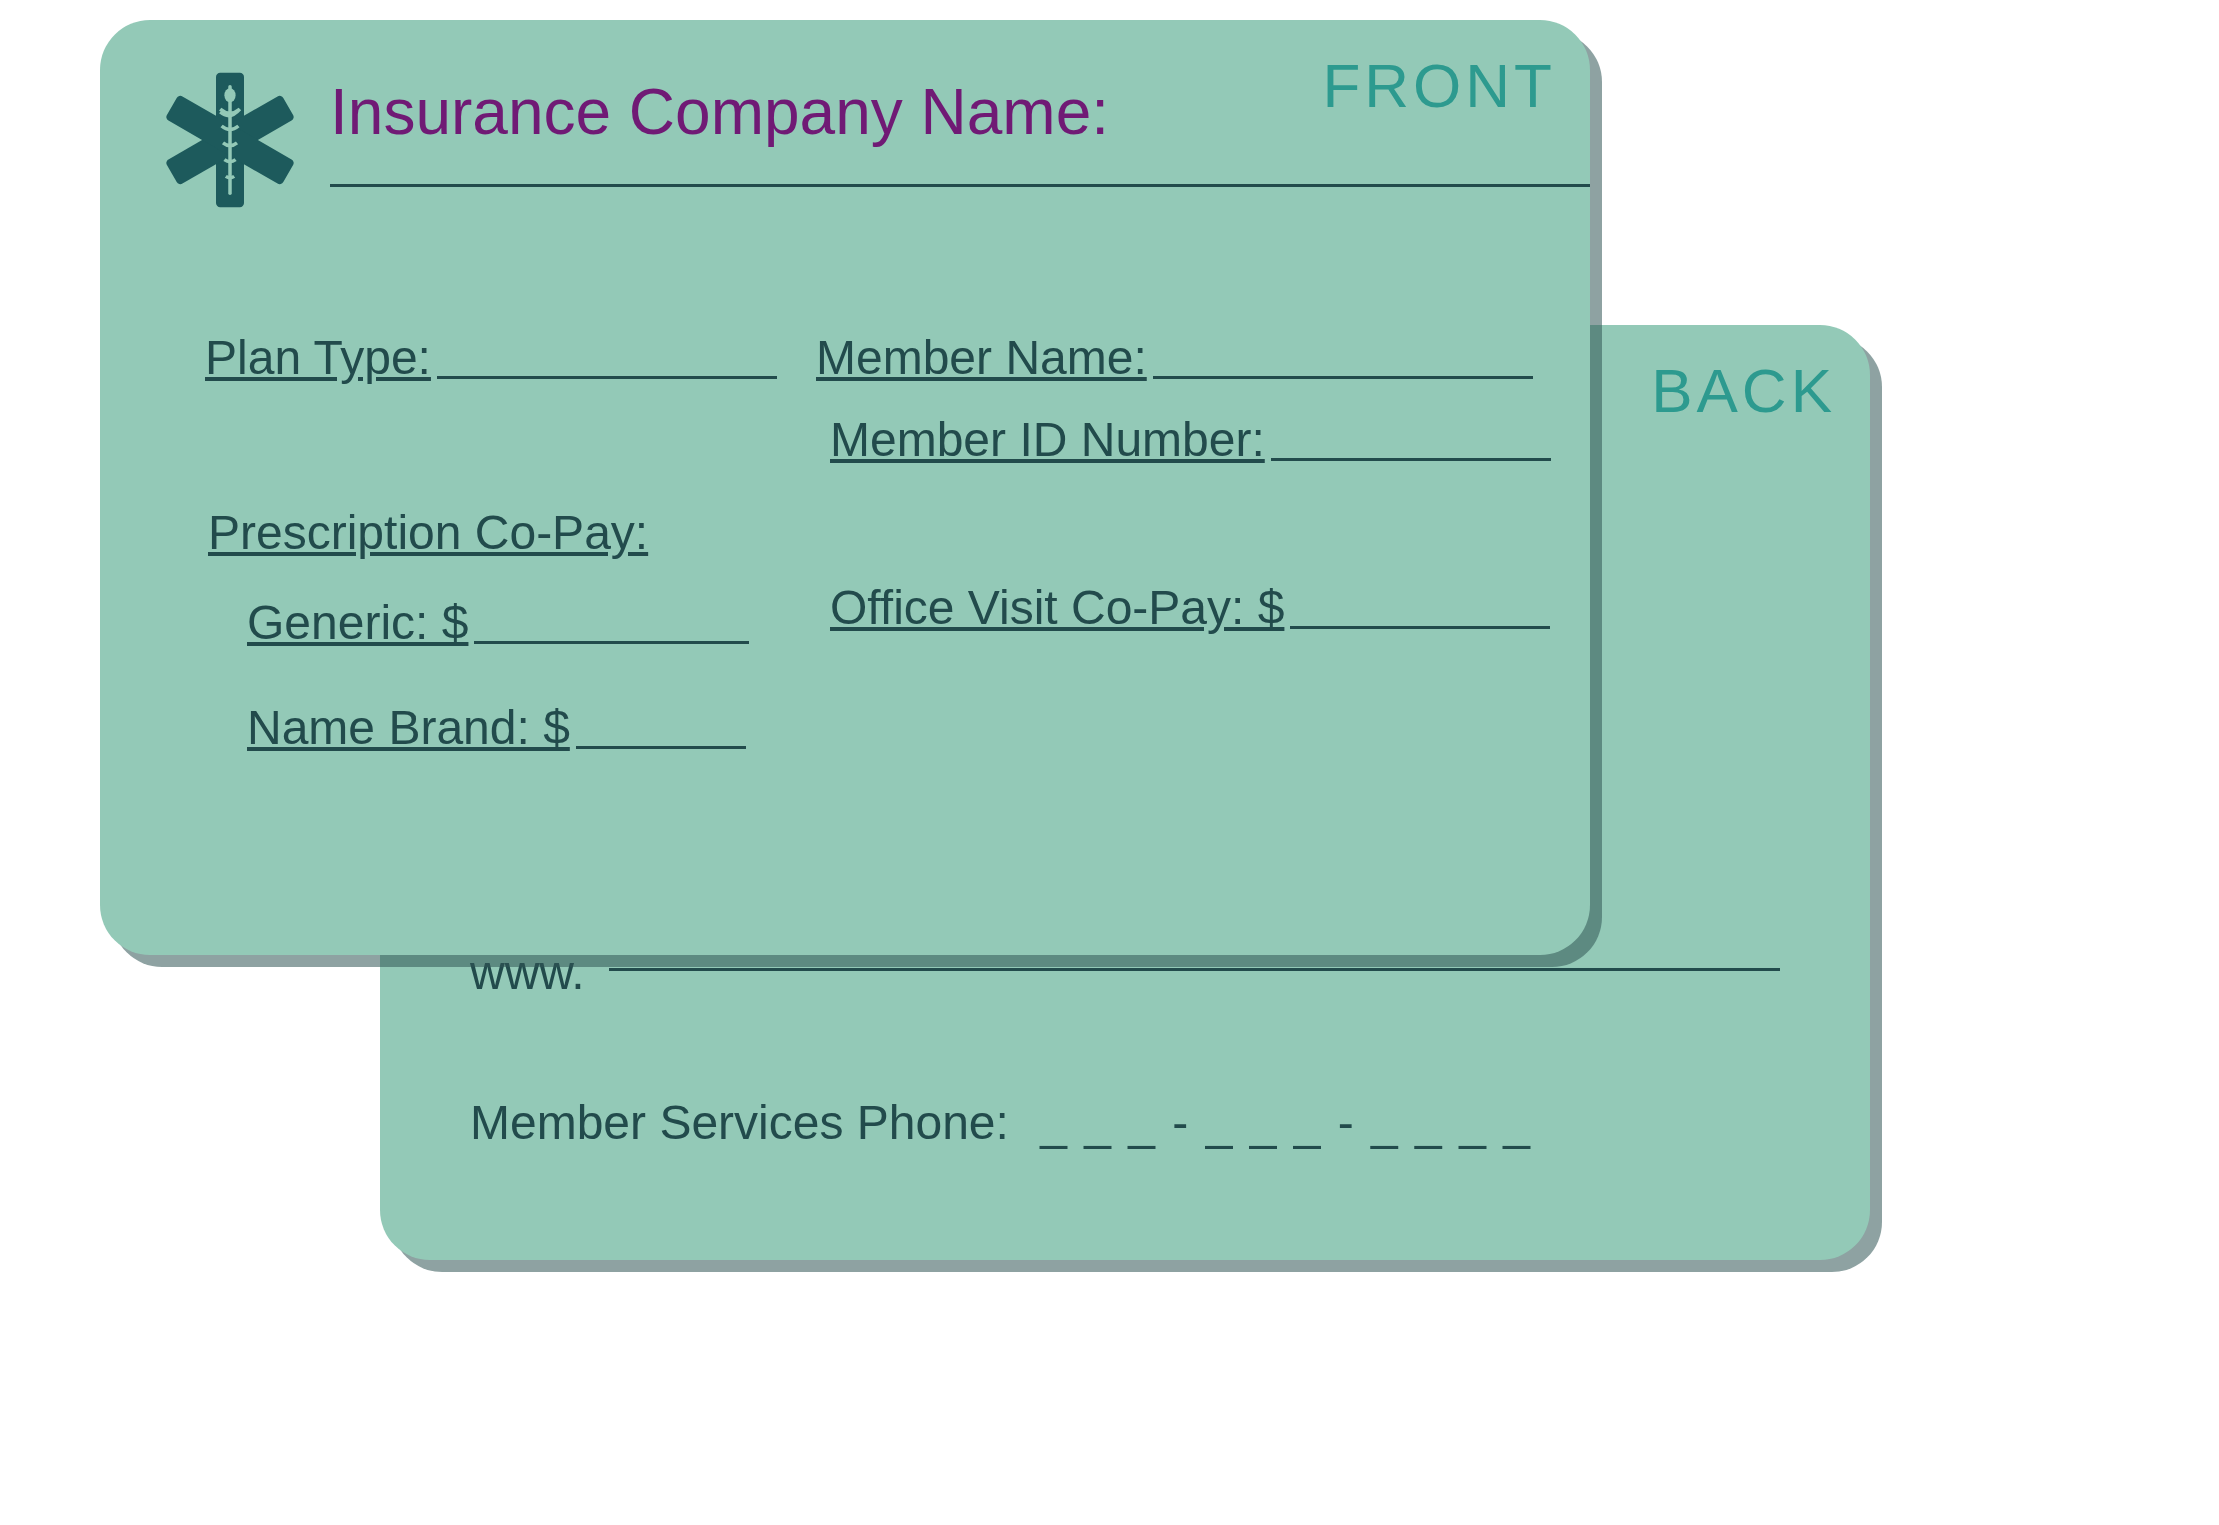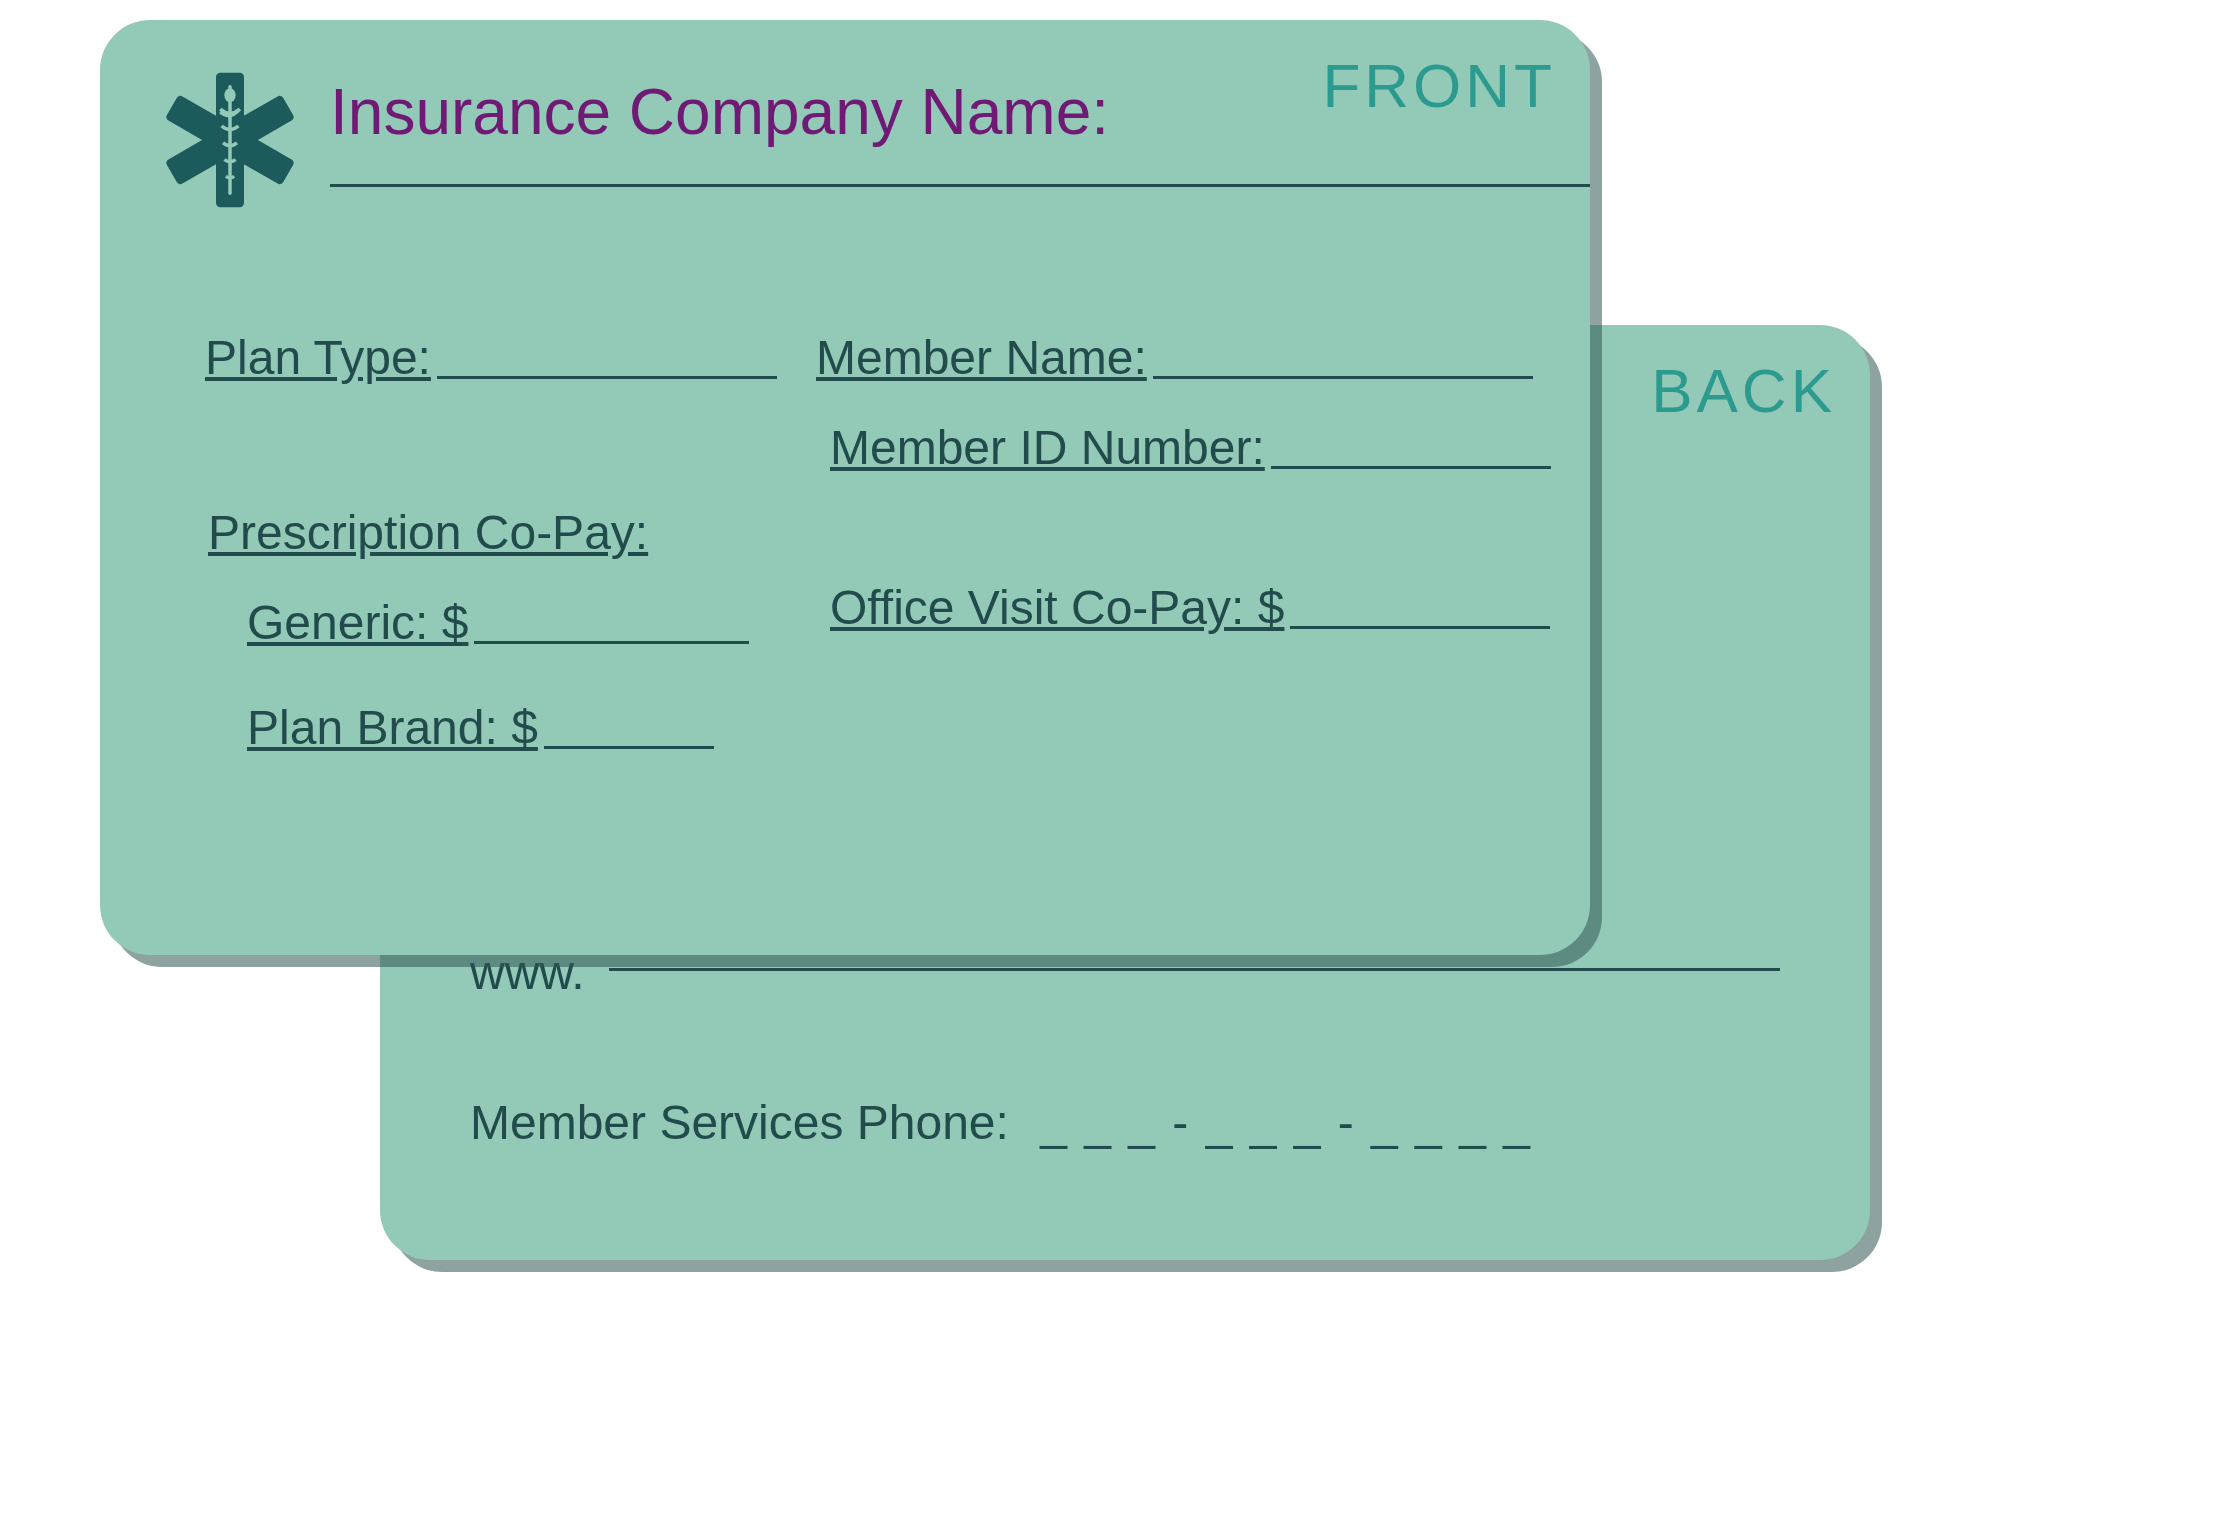--- a/index.html
+++ b/index.html
@@ -171,30 +171,30 @@
   <div class="field" style="left:108px;top:485px;">
     <span class="field-label">Prescription Co-Pay:</span>
   </div>
 
   <div class="field indent" style="left:105px;top:575px;">
     <span class="field-label">Generic: $</span>
     <span class="field-line" style="width:275px;"></span>
   </div>
 
   <div class="field indent" style="left:105px;top:680px;">
-    <span class="field-label">Plan Brand: $</span>
+    <span class="field-label">Name Brand: $</span>
     <span class="field-line" style="width:170px;"></span>
   </div>
 
   <div class="field" style="left:716px;top:310px;">
     <span class="field-label">Member Name:</span>
     <span class="field-line" style="width:380px;"></span>
   </div>
 
-  <div class="field" style="left:730px;top:400px;">
+  <div class="field" style="left:730px;top:392px;">
     <span class="field-label">Member ID Number:</span>
     <span class="field-line" style="width:280px;"></span>
   </div>
 
   <div class="field" style="left:730px;top:560px;">
     <span class="field-label">Office Visit Co-Pay: $</span>
     <span class="field-line" style="width:260px;"></span>
   </div>
 
 

